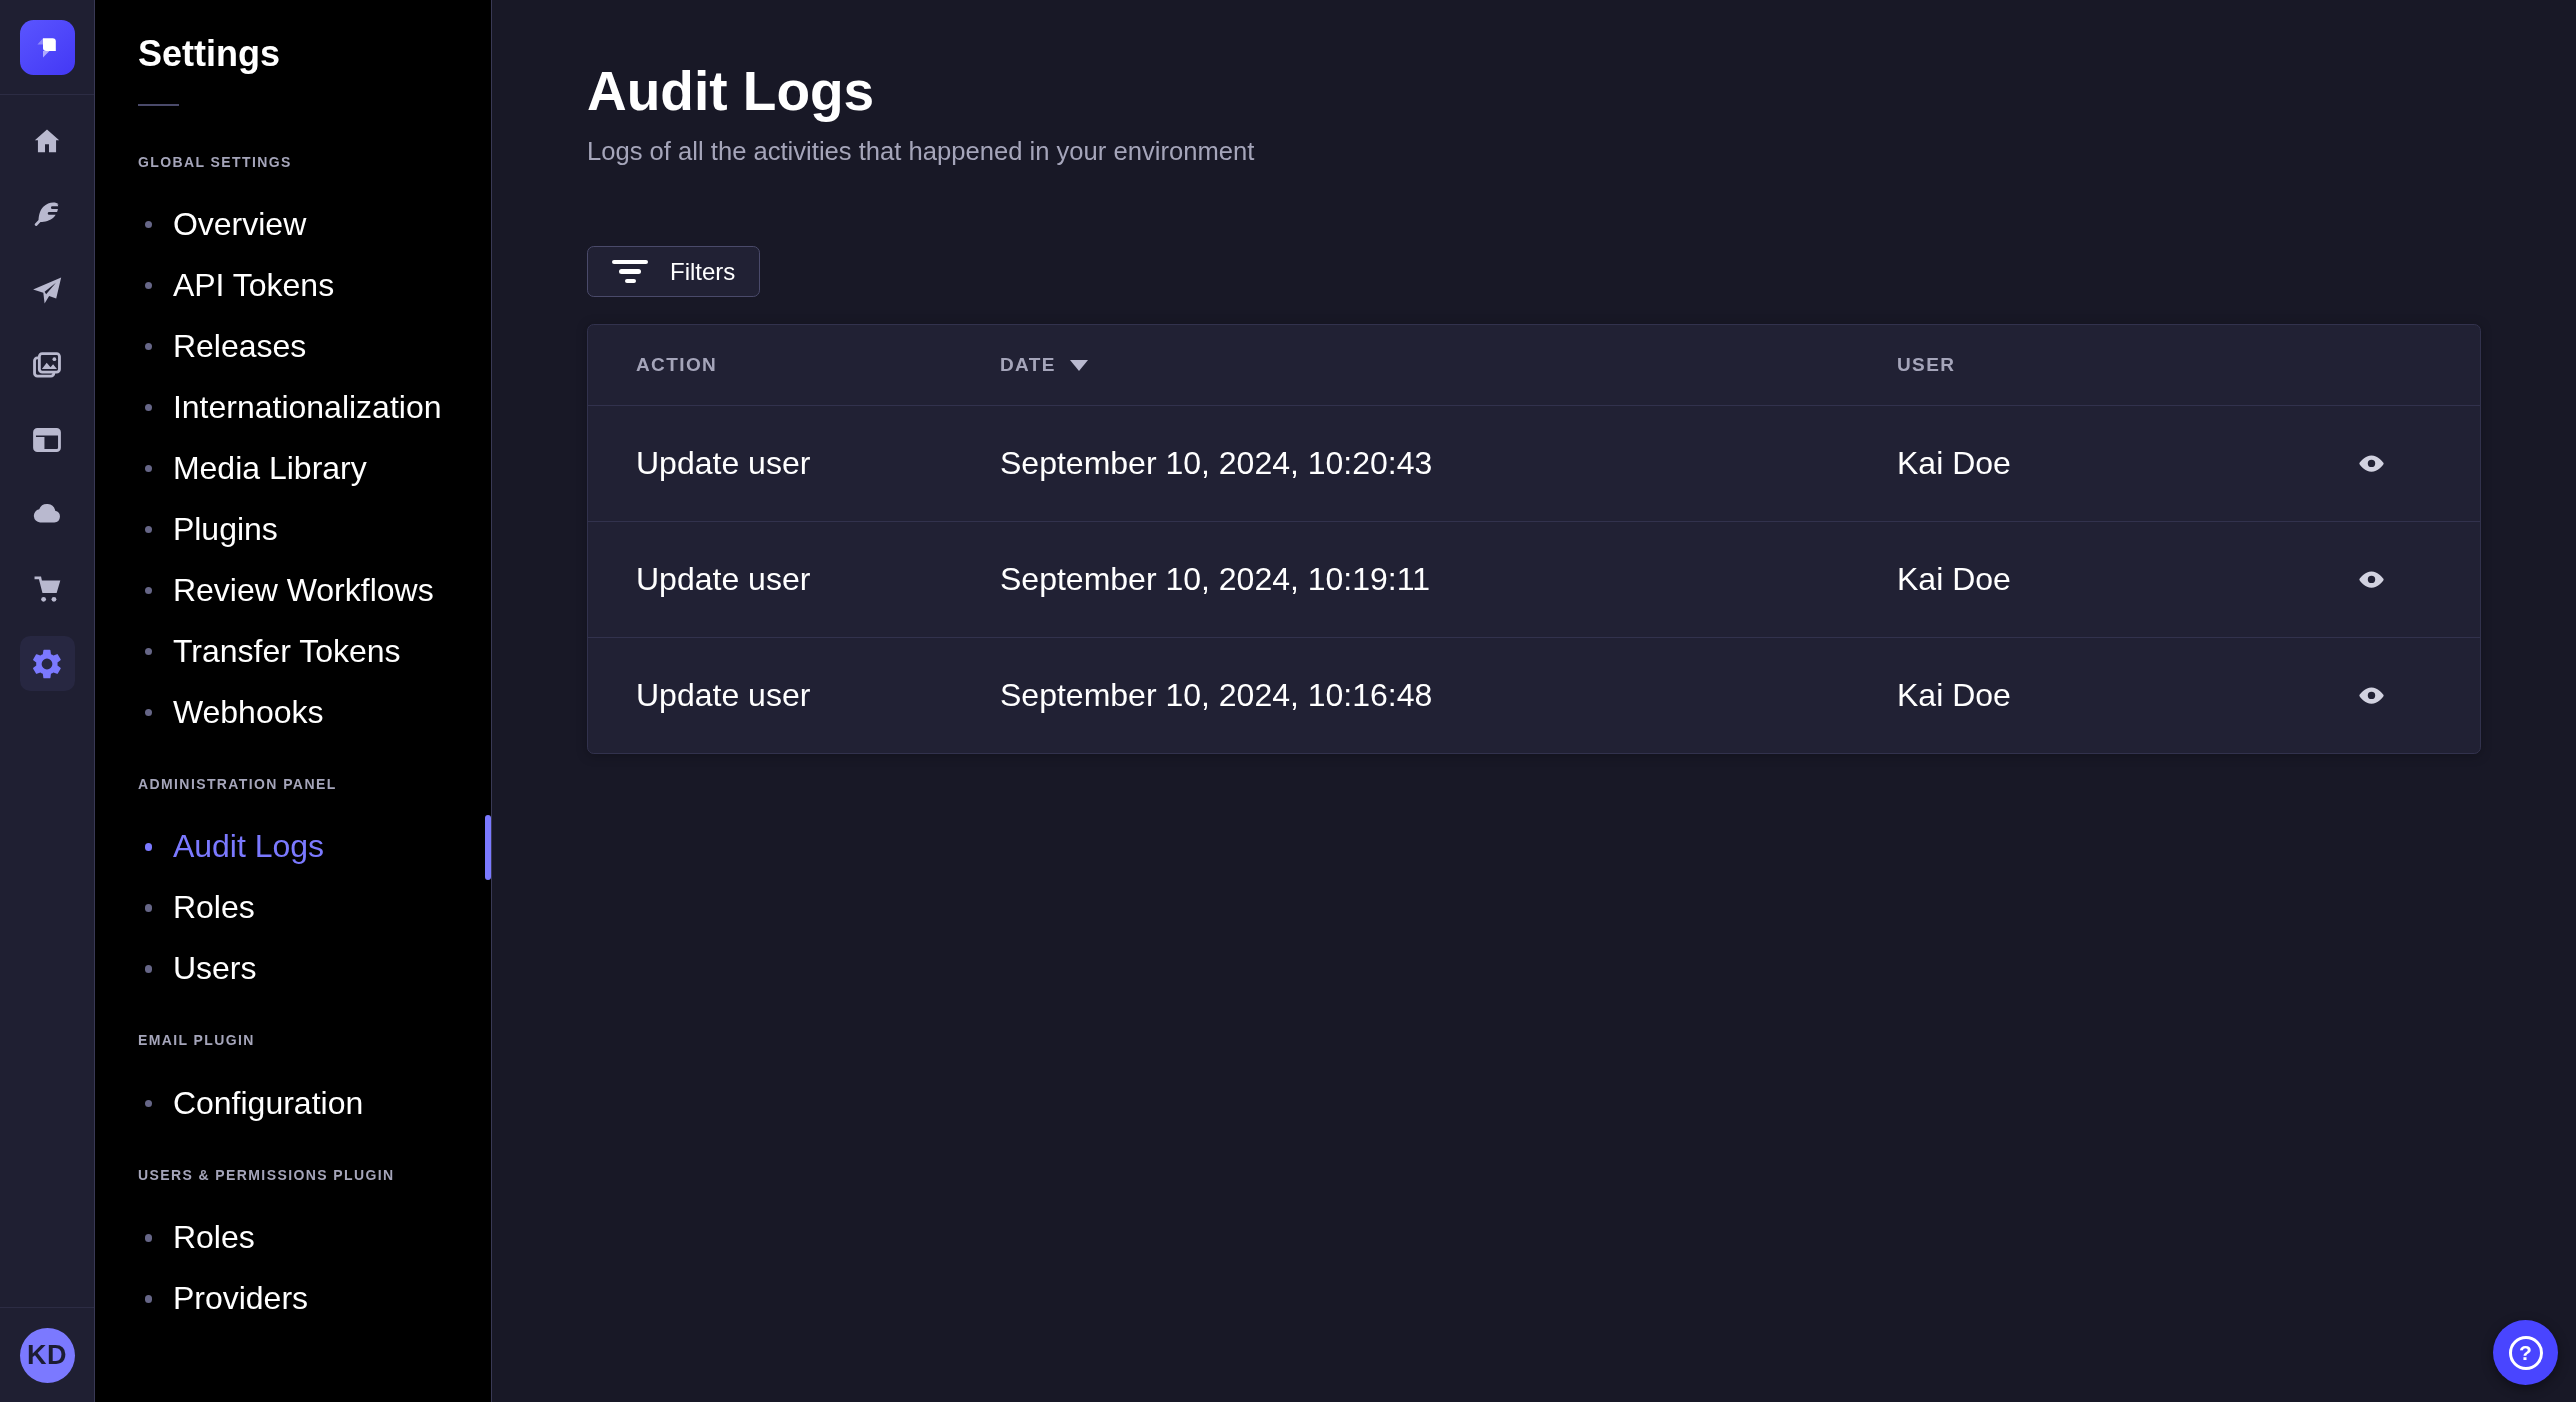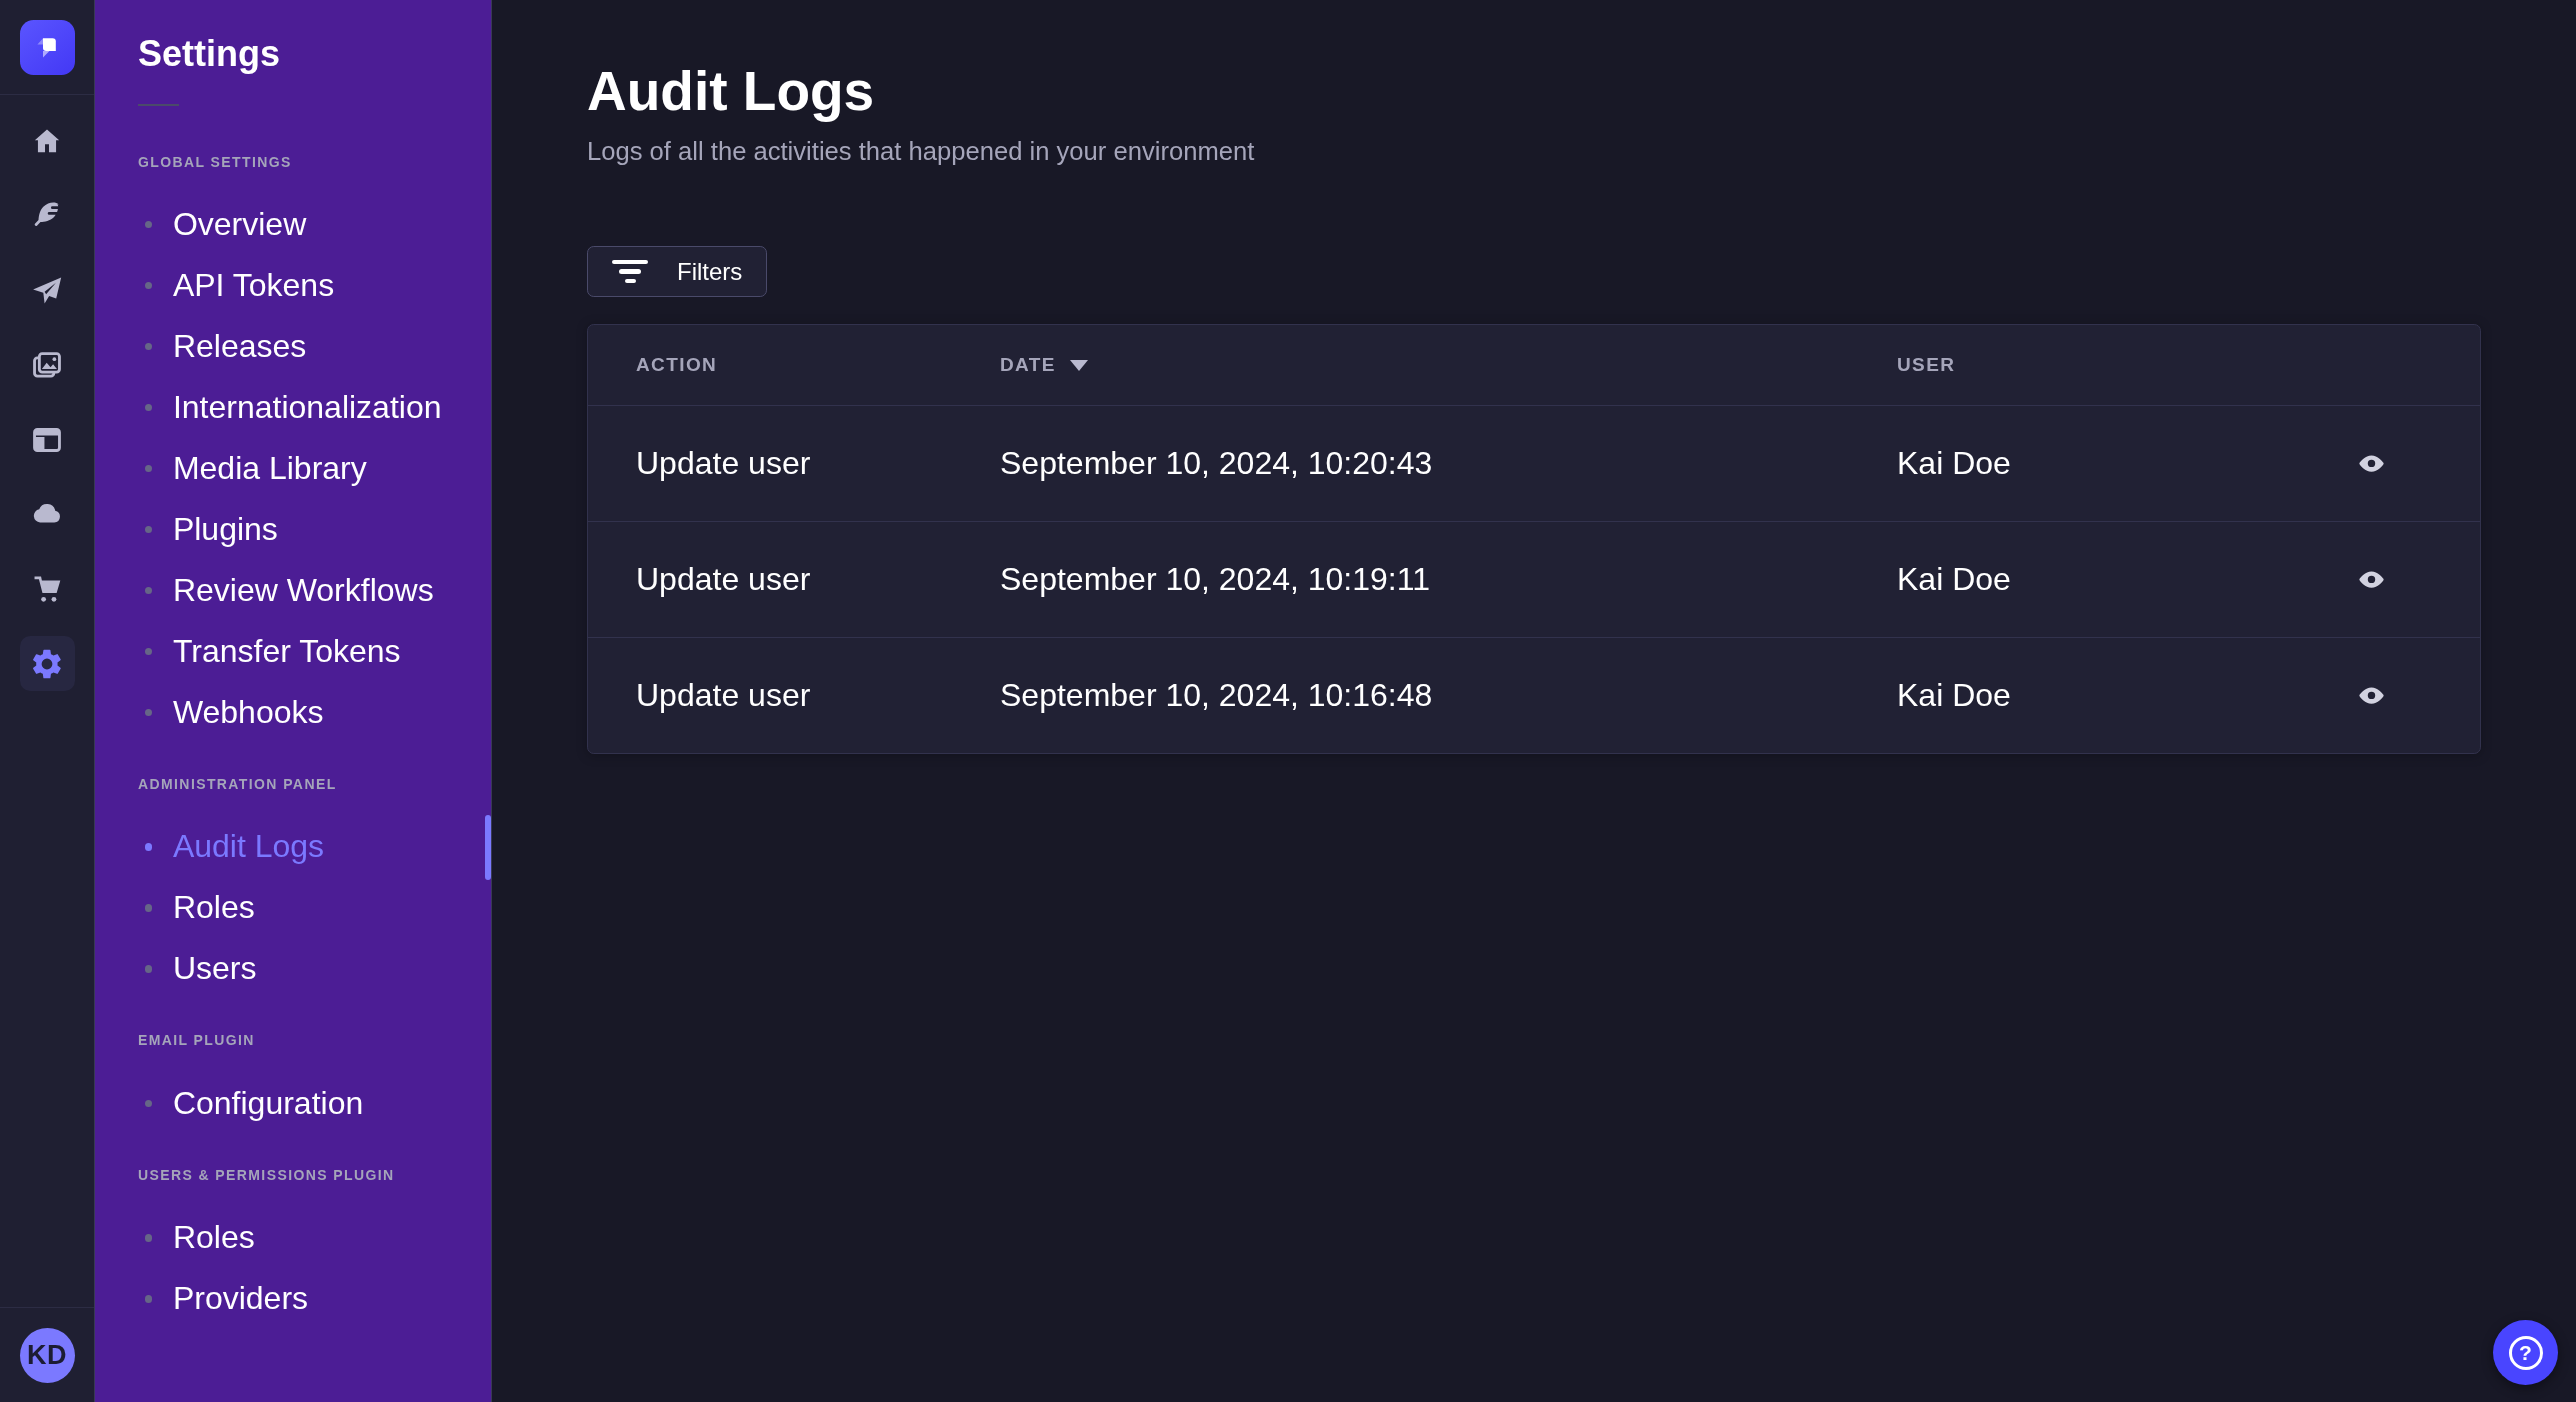--- a/index.html
+++ b/index.html
@@ -36,21 +36,21 @@
     display:flex; align-items:center; justify-content:center; flex-shrink:0;
   }
   .avatar {
     width:55px; height:55px; border-radius:50%; border:none; cursor:pointer;
     background:#7b79ff; color:#1c1c33; font-weight:bold; font-size:27px;
     display:flex; align-items:center; justify-content:center;
     font-family:Liberation Sans, sans-serif; letter-spacing:0.4px;
   }
   
   .subnav {
-    width:397px; flex-shrink:0; background:#4c1d95; border-right:0.9px solid #393955;
+    width:397px; flex-shrink:0; background:#000000; border-right:0.9px solid #393955;
     position:relative; overflow:hidden;
   }
   .subnav h2 { margin:34px 0 0 43px; font-size:36px; line-height:39px; font-weight:bold; }
   .subnav-divider { width:41px; height:1.7px; background:#4a4a6a; margin:31px 0 0 43px; }
   .nav-section-label {
     margin:29px 0 0 43px; font-size:14px; line-height:24px; font-weight:bold;
     letter-spacing:1.4px; color:#a5a5ba; text-transform:uppercase;
   }
   .nav-section-label.first { margin-top:44px; }
   .subnav ul { list-style:none; margin-top:20.4px; padding-left:43px; }
@@ -67,21 +67,21 @@
   .active-indicator {
     position:absolute; right:0; top:-1.7px; width:6px; height:65px;
     background:#7b79ff; border-radius:3.4px;
   }
   
   .main { flex:1; padding:0 95px 0 95px; position:relative; background:#181826; }
   .page-title { margin-top:61px; font-size:55px; line-height:61px; font-weight:bold; }
   .page-subtitle { margin-top:12px; font-size:25.6px; line-height:34px; color:#a5a5ba; }
   .filters-btn {
     margin-top:78px; height:51px; padding:0 24px; display:inline-flex; align-items:center;
-    gap:29px; background:#212134; border:0.9px solid #4a4a6a; border-radius:6.8px;
+    gap:22px; background:#212134; border:0.9px solid #4a4a6a; border-radius:6.8px;
     color:#ffffff; font-size:24px; cursor:pointer;
     font-family:"Liberation Sans","DejaVu Sans",sans-serif;
   }
   .filter-glyph { display:flex; flex-direction:column; align-items:center; gap:5.1px; }
   .filter-glyph i { display:block; height:4.3px; border-radius:2.6px; background:#ffffff; }
   .filter-glyph i:nth-child(1){ width:36px; }
   .filter-glyph i:nth-child(2){ width:22px; }
   .filter-glyph i:nth-child(3){ width:11px; }
   
   .card {

